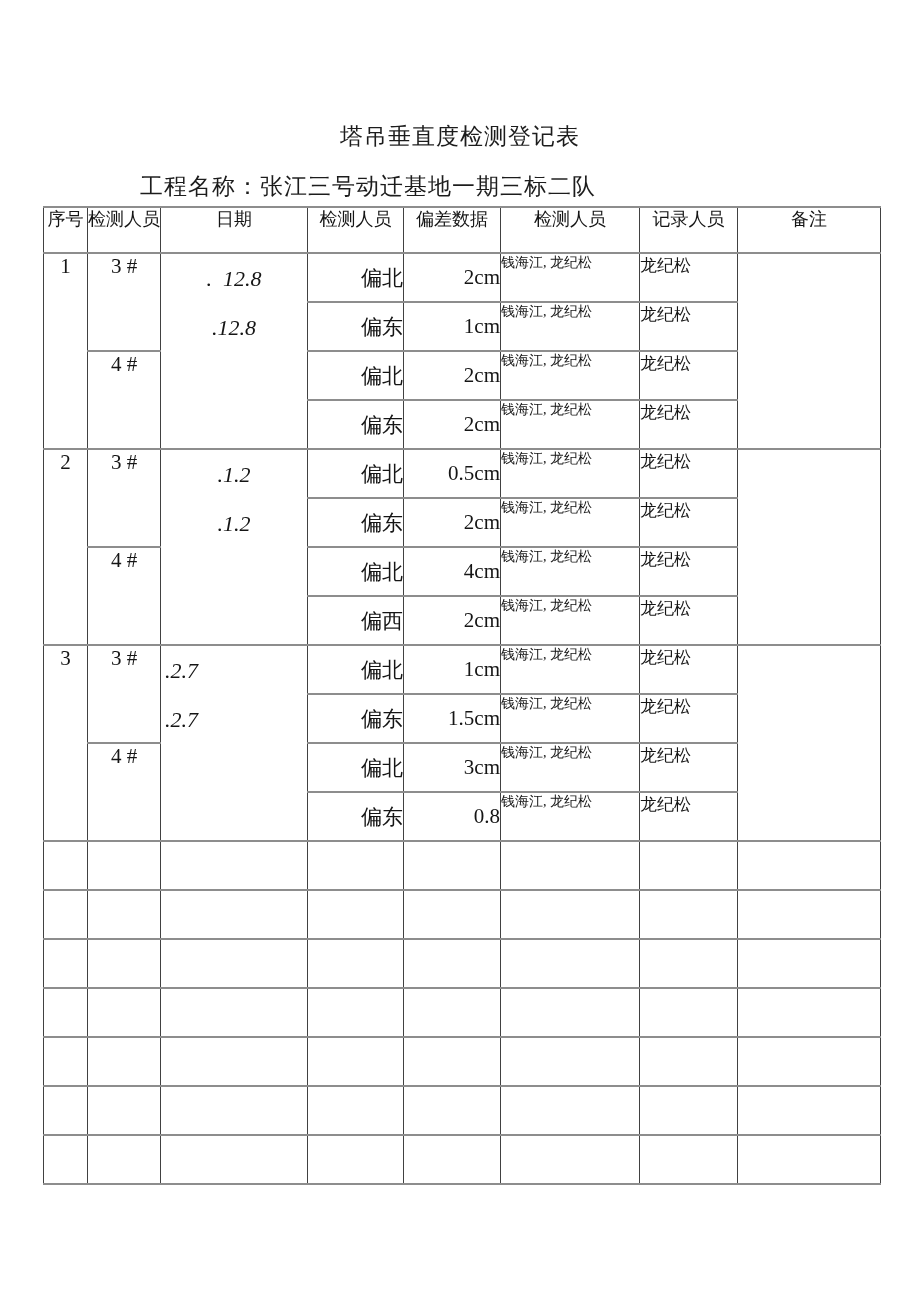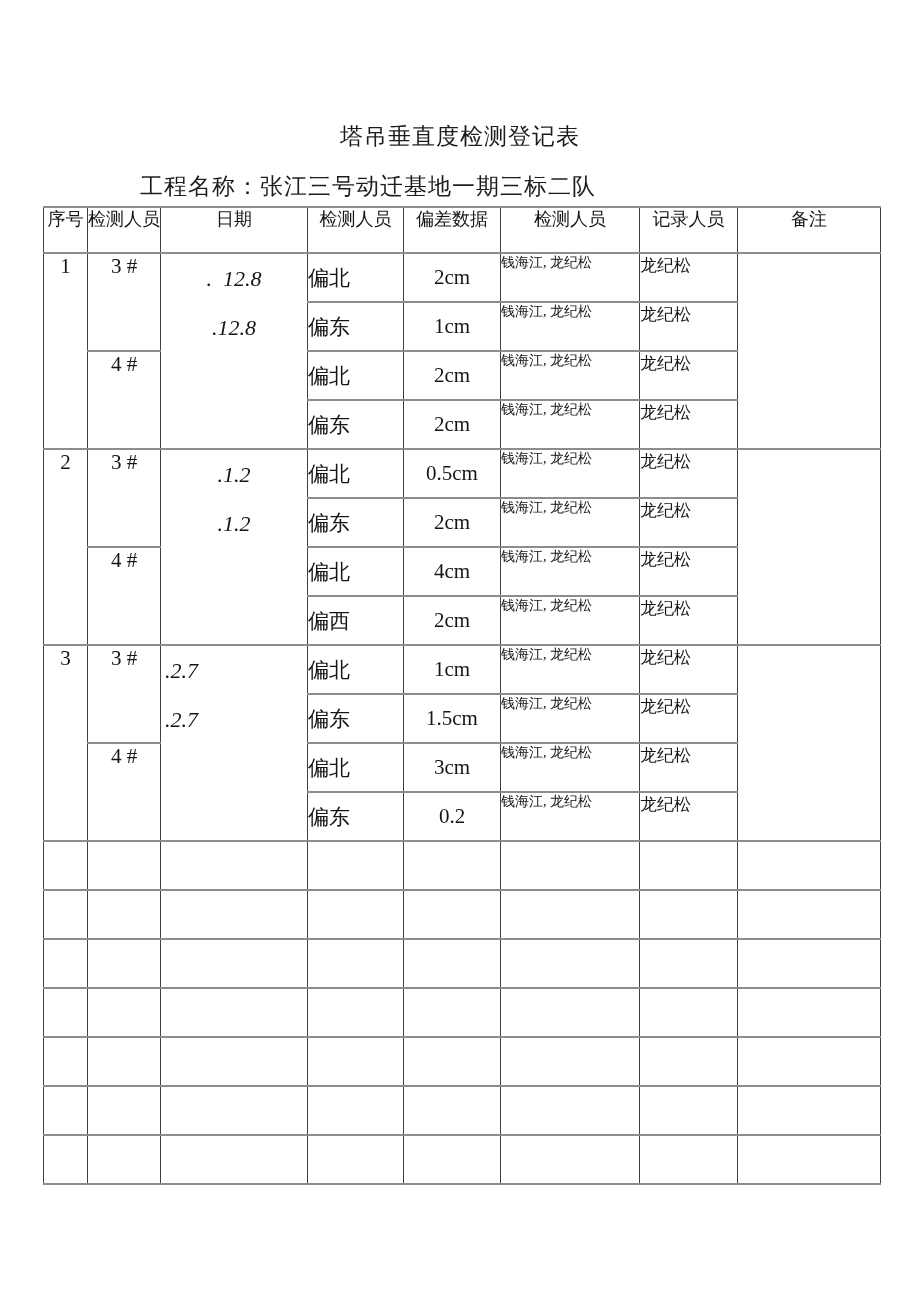--- a/index.html
+++ b/index.html
@@ -82,27 +82,27 @@
     font-style: italic;
   }
   td.c-date.left { text-align: left; padding-left: 4px; }
   td.c-date .dline {
     line-height: 49px;
     height: 49px;
     white-space: pre;
   }
   td.c-dir {
     vertical-align: middle;
-    text-align: left;
+    text-align: right;
     font-size: 21px;
     padding-left: 11px;
   }
   td.c-val {
     vertical-align: middle;
-    text-align: center;
+    text-align: right;
     font-size: 21px;
     padding-left: 9px;
   }
   td.c-insp {
     vertical-align: top;
     text-align: left;
     font-size: 14px;
     padding: 6px 2px 0 8px;
     white-space: nowrap;
   }
@@ -232,21 +232,21 @@
   </tr>
   <tr class="row">
     <td class="c-crane" rowspan="2">4 #</td>
     <td class="c-dir">偏北</td>
     <td class="c-val">3cm</td>
     <td class="c-insp">钱海江, 龙纪松</td>
     <td class="c-rec">龙纪松</td>
   </tr>
   <tr class="row">
     <td class="c-dir">偏东</td>
-    <td class="c-val">0.2</td>
+    <td class="c-val">0.8</td>
     <td class="c-insp">钱海江, 龙纪松</td>
     <td class="c-rec">龙纪松</td>
   </tr>
 
   <tr class="row">
     <td></td>
         <td></td>
         <td></td>
         <td></td>
         <td></td>

